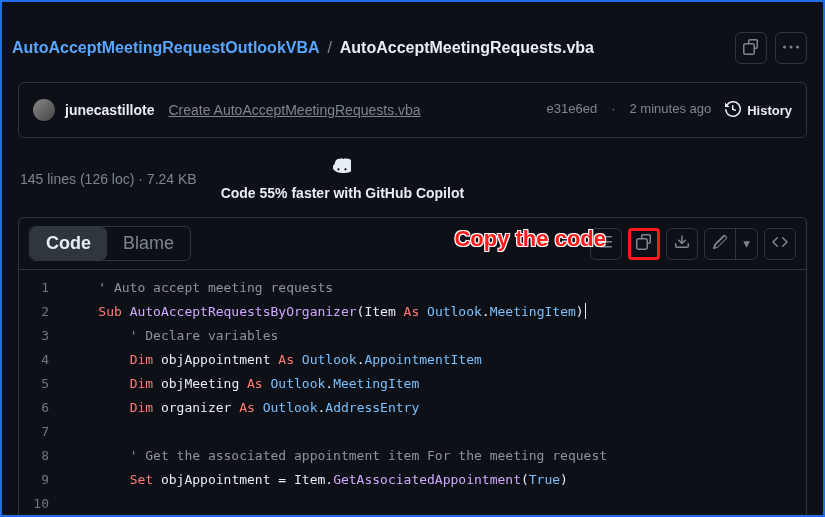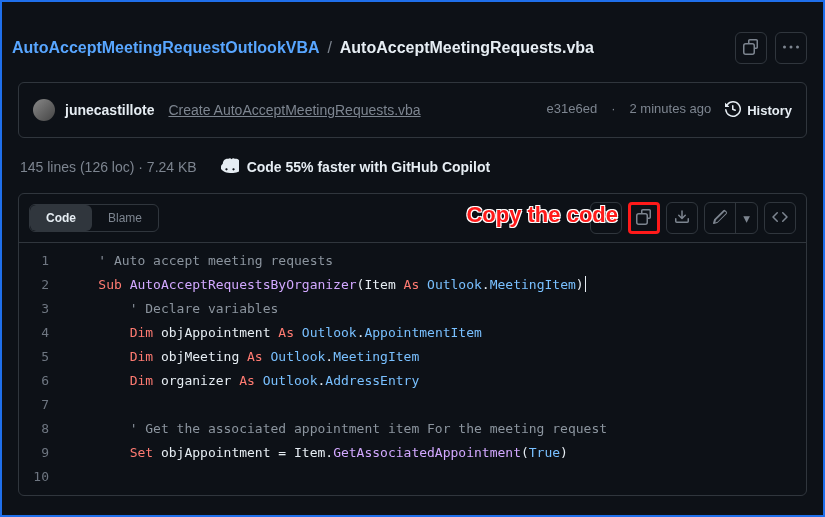--- a/index.html
+++ b/index.html
@@ -59,21 +59,21 @@
   .commit-meta { margin-left: auto; color: #7d8590; font-size: 13px; display: flex; align-items: flex-start; gap: 14px; }
   .history-link { color: #e6edf3; font-weight: 600; display: inline-flex; align-items: center; gap: 6px; }
   .file-meta {
     padding: 18px 16px 12px 18px;
     display: flex;
     align-items: center;
     gap: 24px;
     color: #7d8590;
     font-size: 14px;
   }
-  .copilot-promo { color: #e6edf3; font-weight: 600; display: inline-flex; align-items: center; gap: 8px; }
+  .copilot-promo { color: #e6edf3; font-weight: 600; display: inline-flex; align-items: center; gap: 8px; flex-direction: column; }
   .code-box {
     margin: 4px 16px 0 16px;
     border: 1px solid #30363d;
     border-radius: 6px;
     overflow: hidden;
   }
   .code-toolbar {
     display: flex;
     align-items: center;
     padding: 8px 10px;
@@ -82,41 +82,41 @@
     position: relative;
   }
   .tab-group {
     display: inline-flex;
     border: 1px solid #30363d;
     border-radius: 6px;
     overflow: hidden;
   }
   .tab {
     padding: 6px 16px;
-    font-size: 12px;
+    font-size: 18px;
     background: transparent;
     color: #7d8590;
     border: none;
     cursor: pointer;
   }
   .tab.active {
     background: #30363d;
     color: #e6edf3;
     font-weight: 600;
     border-radius: 6px;
   }
   .toolbar-right {
     margin-left: auto;
     display: flex;
     align-items: center;
     gap: 6px;
   }
   .annot {
     position: absolute;
-    right: 188px;
+    right: 200px;
     top: 8px;
     font-size: 22px;
     font-weight: 700;
     color: #ff1a1a;
     text-shadow: -1px -1px 0 #fff, 1px -1px 0 #fff, -1px 1px 0 #fff, 1px 1px 0 #fff;
     pointer-events: none;
   }
   .highlight-box {
     border: 3px solid #ff1a1a !important;
     border-radius: 4px !important;

